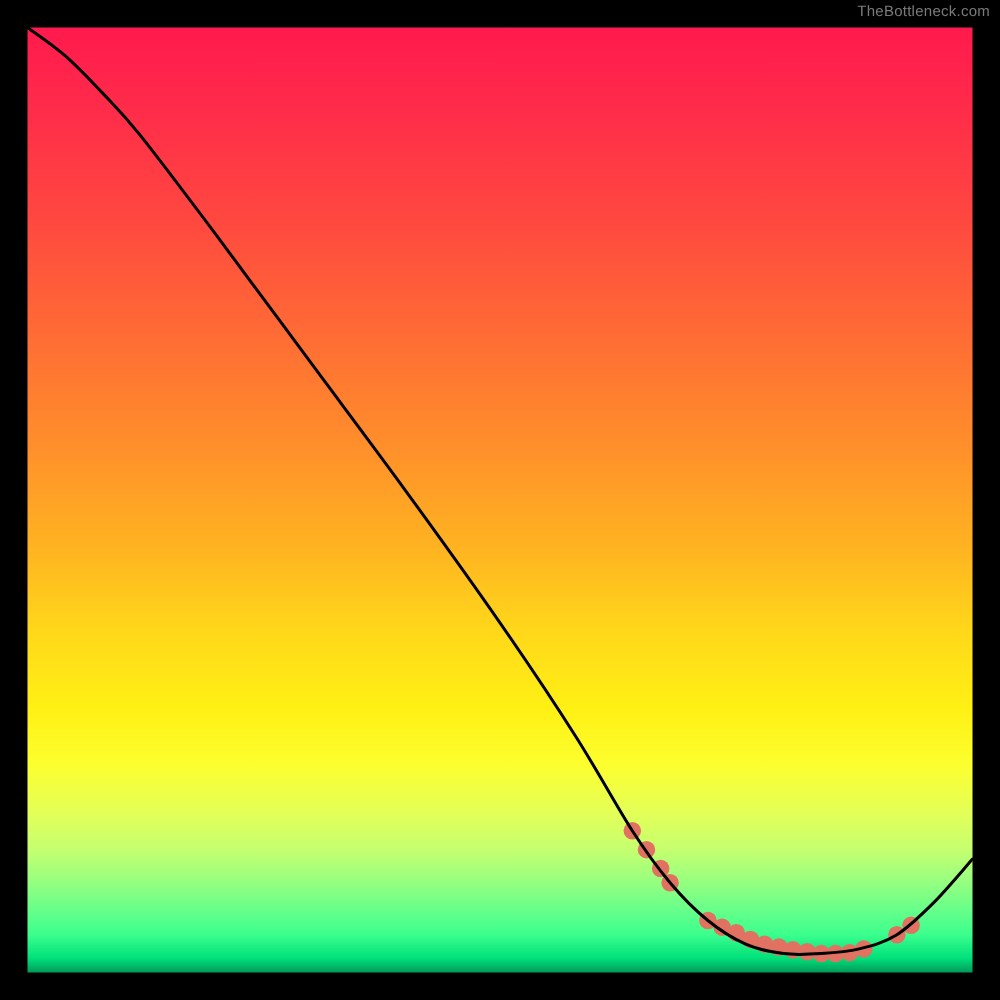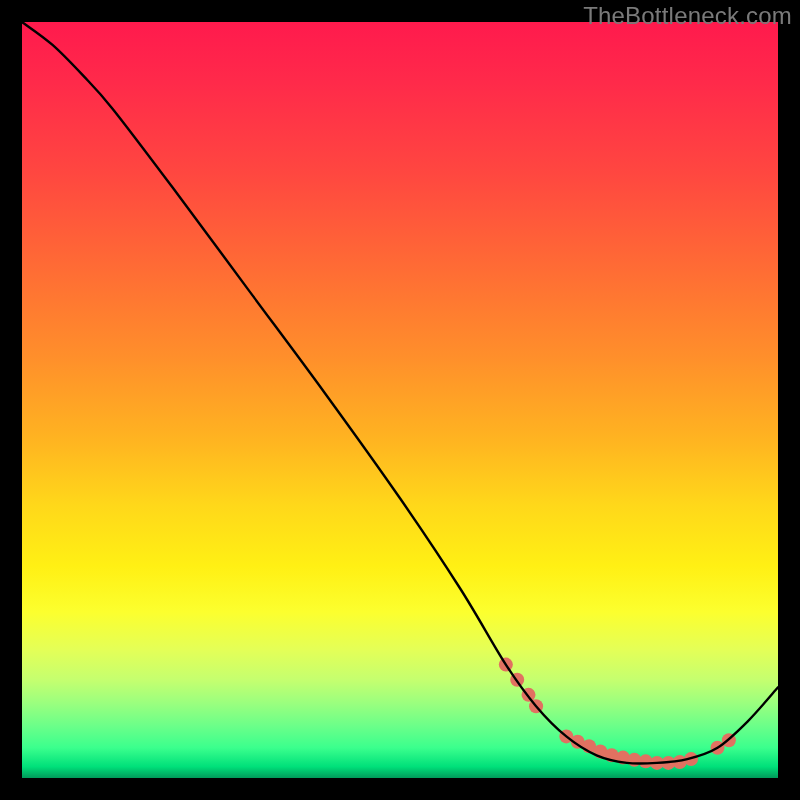--- a/index.html
+++ b/index.html
@@ -50,21 +50,21 @@
     top: 0;
     width: 756px;
     height: 756px;
     overflow: visible;
   }
   .watermark {
     position: absolute;
     top: 2px;
     right: 8px;
     color: #7a7a7a;
-    font-size: 24px;
+    font-size: 12px;
     font-weight: 500;
     letter-spacing: 0.2px;
     user-select: none;
     text-align: right;
   }
 </style>
 </head>
 <body>
 
 <div class="frame">

